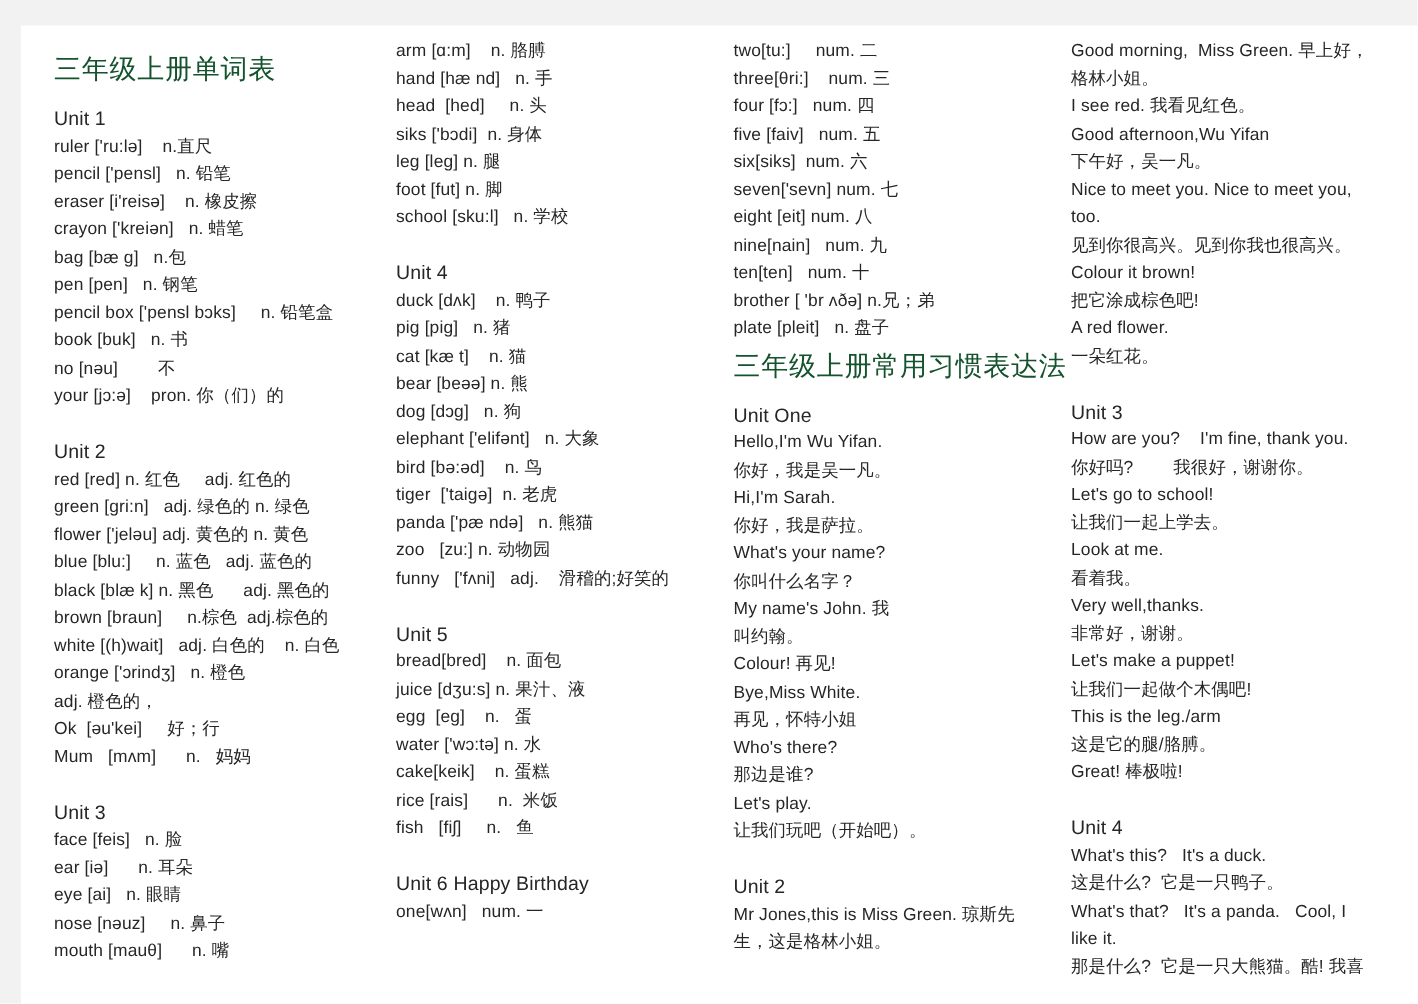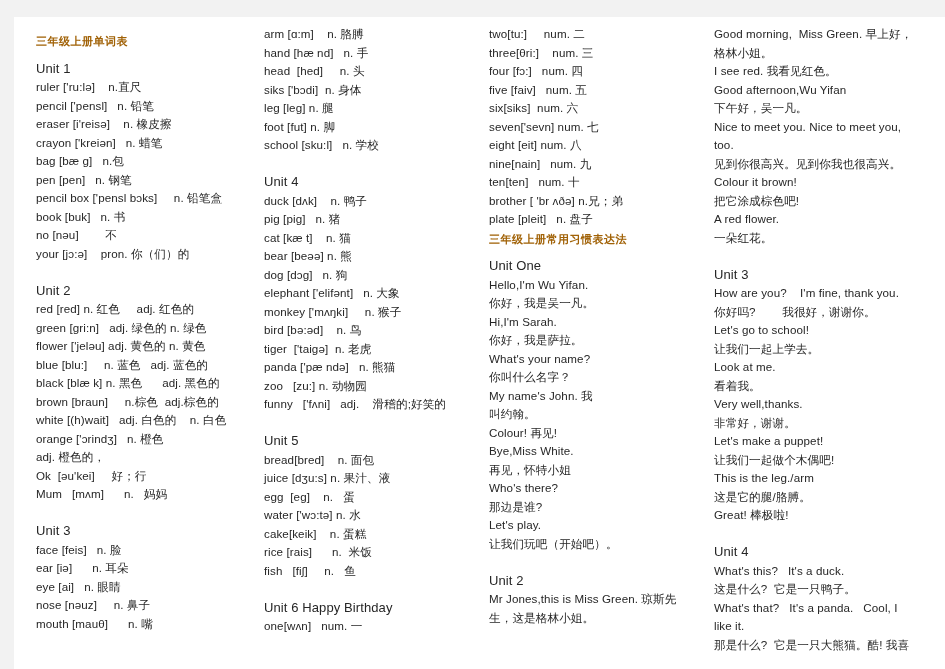--- a/index.html
+++ b/index.html
@@ -37,26 +37,26 @@
     box-sizing: border-box;
     padding: 8px 4px 0 0;
     overflow: hidden;
   }
   .col-1 { width: 246px; padding-left: 22px; }
   .col-2 { width: 225px; padding-left: 4px; }
   .col-3 { width: 225px; padding-left: 4px; }
   .col-4 { width: 235px; padding-left: 4px; }
 
   .doc-title {
-    font-size: 11px;
+    font-size: 18px;
     line-height: 1.5;
-    color: #a16207;
+    color: #14532d;
     margin: 8px 0 10px 0;
     letter-spacing: 0.5px;
-    font-weight: 700;
+    font-weight: 400;
     white-space: nowrap;
   }
   .doc-title.secondary {
     margin: 2px 0 10px 0;
   }
   .line {
     font-size: 11.6px;
     line-height: 18.5px;
     color: #262626;
     white-space: pre-wrap;
@@ -128,21 +128,20 @@
           <div class="line">foot [fut] n. 脚</div>
           <div class="line">school [sku:l]   n. 学校</div>
           <div class="blank">&nbsp;</div>
           <div class="unit">Unit 4</div>
           <div class="line">duck [dʌk]    n. 鸭子</div>
           <div class="line">pig [pig]   n. 猪</div>
           <div class="line">cat [kæ t]    n. 猫</div>
           <div class="line">bear [beəə] n. 熊</div>
           <div class="line">dog [dɔg]   n. 狗</div>
           <div class="line">elephant ['elifənt]   n. 大象</div>
-          <div class="line">monkey ['mʌŋki]     n. 猴子</div>
           <div class="line">bird [bə:əd]    n. 鸟</div>
           <div class="line">tiger  ['taigə]  n. 老虎</div>
           <div class="line">panda ['pæ ndə]   n. 熊猫</div>
           <div class="line">zoo   [zu:] n. 动物园</div>
           <div class="line">funny   ['fʌni]   adj.    滑稽的;好笑的</div>
           <div class="blank">&nbsp;</div>
           <div class="unit">Unit 5</div>
           <div class="line">bread[bred]    n. 面包</div>
           <div class="line">juice [dʒu:s] n. 果汁、液</div>
           <div class="line">egg  [eg]    n.   蛋</div>

